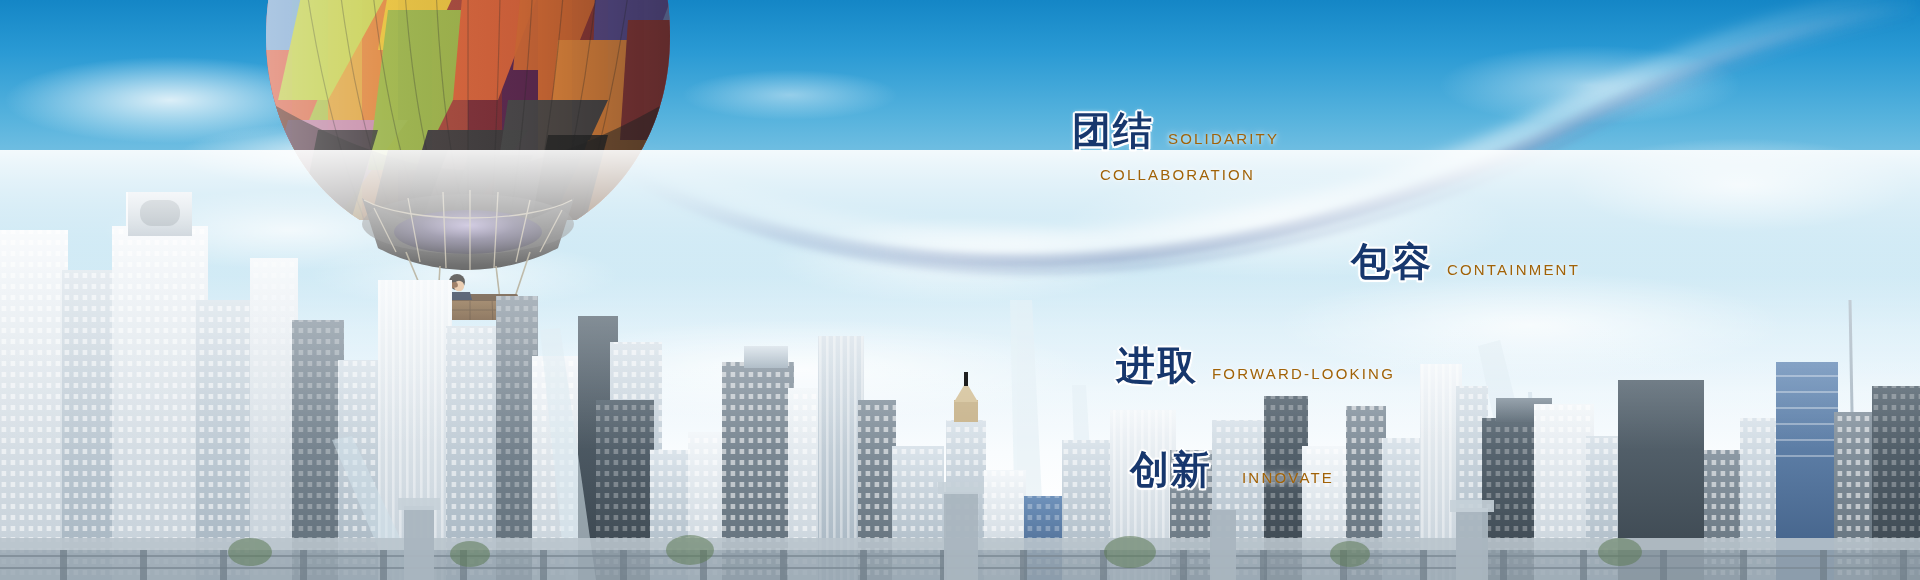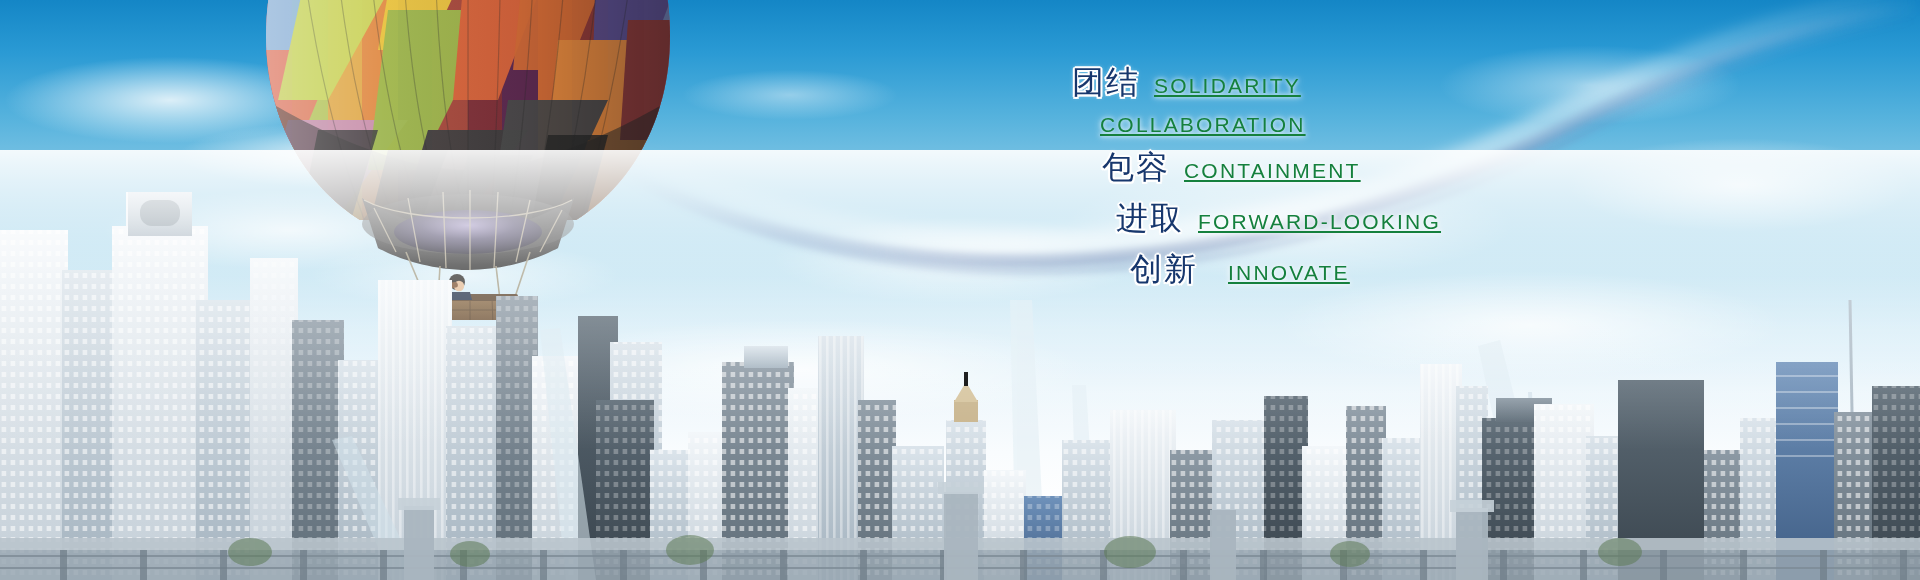--- a/index.html
+++ b/index.html
@@ -58,47 +58,47 @@
     z-index:40;
   }
   .slogan-row{
     display:flex;
     align-items:baseline;
     margin-bottom:10px;
     white-space:nowrap;
   }
   .slogan-row.i0{padding-left:12px;}
   .slogan-row.i1{padding-left:26px;}
-  .slogan-row.i2{padding-left:42px;}
+  .slogan-row.i2{padding-left:42px;justify-content:flex-end;}
   .slogan-row.i3{padding-left:56px;}
   .slogan-row.i4{padding-left:70px;gap:16px;}
 
   .cn{
     font-family:"DejaVu Sans","Liberation Sans",sans-serif;
-    font-size:32px;
-    font-weight:400;
+    font-size:39px;
+    font-weight:700;
     color:#17376d;
     letter-spacing:2px;
     line-height:1.28;
     text-shadow:
        2px  0 0 #ffffff, -2px  0 0 #ffffff,
        0  2px 0 #ffffff,  0 -2px 0 #ffffff,
        1.5px 1.5px 0 #ffffff, -1.5px 1.5px 0 #ffffff,
        1.5px -1.5px 0 #ffffff, -1.5px -1.5px 0 #ffffff,
        0 0 5px rgba(255,255,255,.95);
+    margin-top: 44px;
   }
   .en{
     font-family:"Liberation Sans","DejaVu Sans",sans-serif;
-    font-size:21px;
+    font-size:15px;
     font-weight:400;
-    color:#15803d;
+    color:#a16207;
     letter-spacing:2.2px;
     margin-left:14px;
     text-shadow:0 0 4px rgba(255,255,255,.9), 0 0 8px rgba(255,255,255,.75);
-    text-decoration:underline;
   }
 </style>
 </head>
 <body>
 
 <div id="banner">
 
   <div class="sky"></div>
 
   <div>

